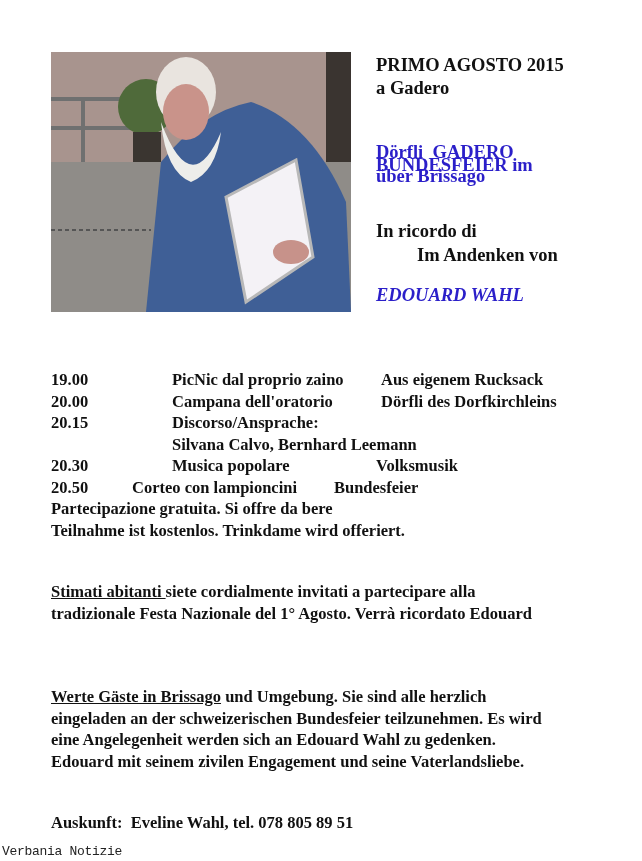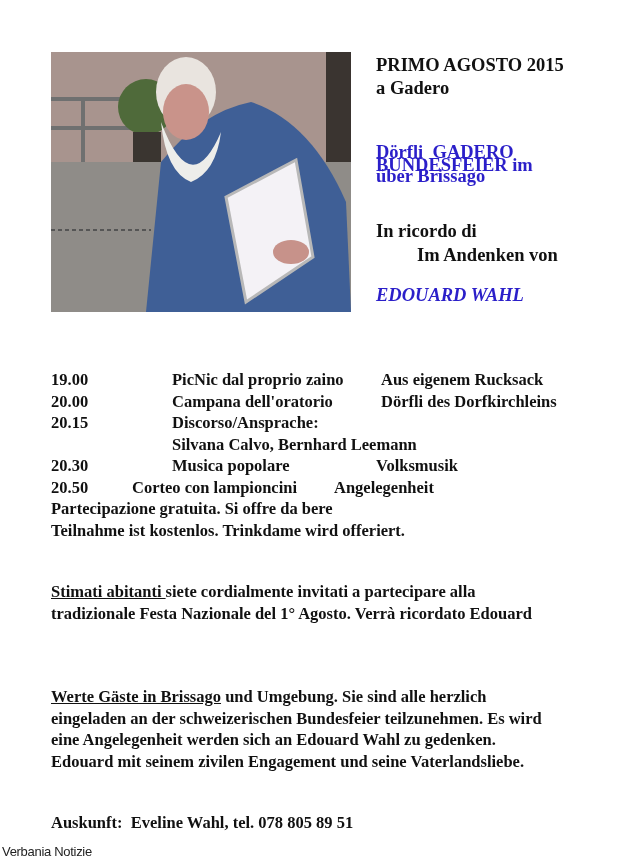--- a/index.html
+++ b/index.html
@@ -9,21 +9,21 @@
            overflow:hidden; background:#8a8580; }
   .photo svg { display:block; }
   .head { position:absolute; left:376px; font-weight:bold; font-size:18.5px; line-height:22px;text-align:center; }
   .blue { color:#2b1fc9; }
   .sched { position:absolute; left:51px; top:369px; font-weight:bold; font-size:16.5px; line-height:21.5px; }
   .row { position:relative; height:21.5px; white-space:nowrap; }
   .row span { position:absolute; top:0; }
   .para { position:absolute; left:51px; width:580px; font-weight:bold; font-size:16.5px; line-height:21.5px; }
   .para .u { text-decoration:underline; }
   .footer { position:absolute; left:51px; top:813px; font-weight:bold; font-size:16.5px; }
-  .watermark { position:absolute; left:2px; top:844px; font-family:Liberation Sans, sans-serif;
+  .watermark { position:absolute; left:2px; top:844px; font-family:Liberation Mono, monospace;
                font-size:13px; color:#222; font-weight:normal; letter-spacing:-0.3px; }
 </style>
 </head>
 <body>
 
 <div class="photo">
   <svg width="300" height="260" viewBox="0 0 300 260">
     <rect x="0" y="0" width="300" height="110" fill="#a8948e"></rect>
     <rect x="0" y="110" width="300" height="150" fill="#8f8c88"></rect>
     <rect x="0" y="45" width="110" height="4" fill="#6f7070"></rect>
@@ -73,21 +73,21 @@
     <span style="left:121px">Silvana Calvo, Bernhard Leemann</span>
   </div>
   <div class="row">
     <span style="left:0">20.30</span>
     <span style="left:121px">Musica popolare</span>
     <span style="left:325px">Volksmusik</span>
   </div>
   <div class="row">
     <span style="left:0">20.50</span>
     <span style="left:81px">Corteo con lampioncini</span>
-    <span style="left:283px">Angelegenheit</span>
+    <span style="left:283px">Bundesfeier</span>
   </div>
   <div class="row">
     <span style="left:0">Partecipazione gratuita. Si offre da bere</span>
   </div>
   <div class="row">
     <span style="left:0">Teilnahme ist kostenlos. Trinkdame wird offeriert.</span>
   </div>
 </div>
 
 <div class="para" style="top:581px;">

